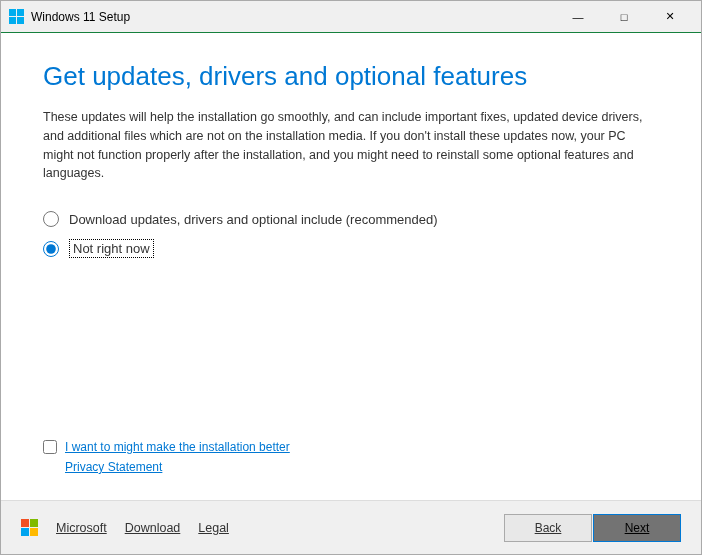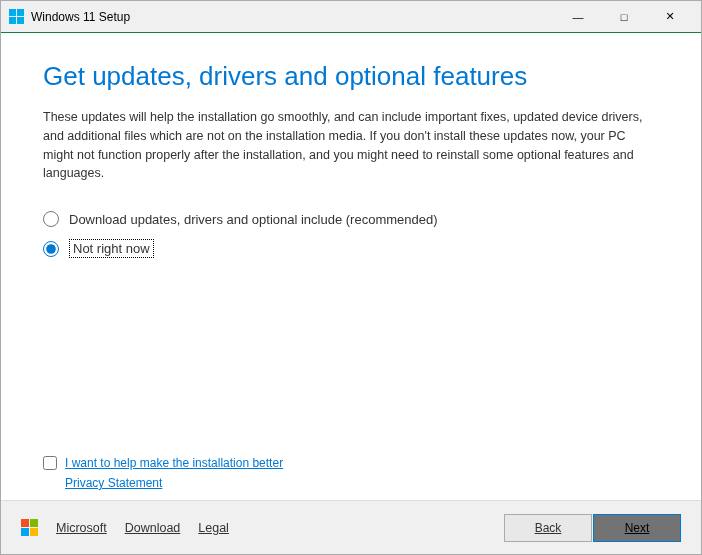--- a/index.html
+++ b/index.html
@@ -121,21 +121,21 @@
       color: #0078d4;
       text-decoration: underline;
       cursor: pointer;
     }
     .privacy-link {
       font-size: 12px;
       color: #0078d4;
       text-decoration: underline;
       cursor: pointer;
       margin-left: 22px;
-      margin-bottom: 10px;
+      margin-bottom: 26px;
       display: block;
     }
 
     .bottom-bar {
       height: 54px;
       background: #f0f0f0;
       border-top: 1px solid #ddd;
       display: flex;
       align-items: center;
       padding: 0 20px;
@@ -227,21 +227,21 @@
       <label class="radio-item">
         <input type="radio" name="update-option" checked="" style="">
         <span class="radio-label selected">Not right now</span>
       </label>
     </div>
   </div>
 
   <div class="footer">
     <div class="checkbox-row">
       <input type="checkbox" style="">
-      <span class="checkbox-label">I want to help make the installation better</span>
+      <span class="checkbox-label">I want to might make the installation better</span>
     </div>
     <a class="privacy-link">Privacy Statement</a>
   </div>
 
   <div class="bottom-bar">
     <div class="ms-logo">
       <div class="ms-logo-grid">
         <div class="ms-sq sq-red"></div>
         <div class="ms-sq sq-green"></div>
         <div class="ms-sq sq-blue"></div>

